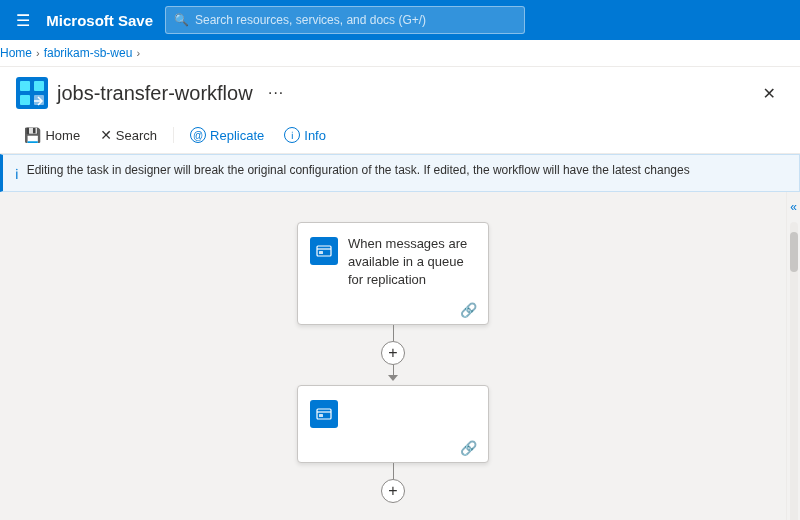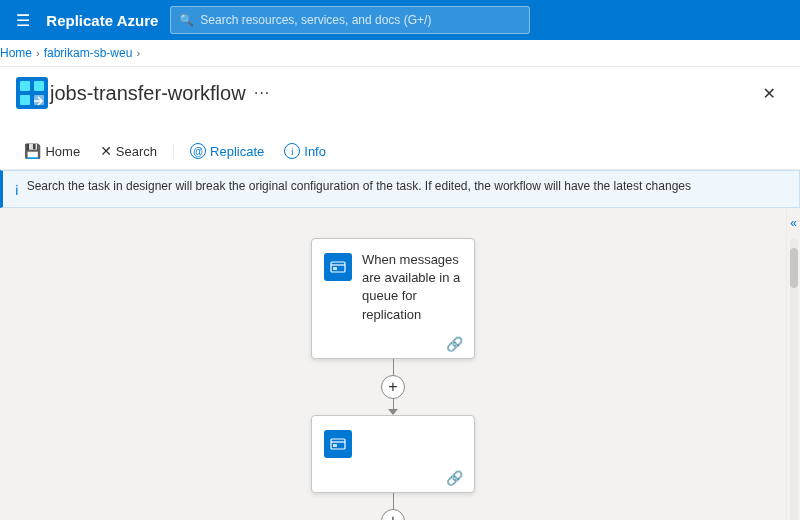--- a/index.html
+++ b/index.html
@@ -61,22 +61,22 @@
       background: white;
       padding: 10px 16px 0 16px;
       border-bottom: 1px solid #edebe9;
       display: flex;
       flex-direction: column;
       gap: 0;
     }
     .page-header-top {
       display: flex;
       align-items: center;
-      gap: 2px;
-      margin-bottom: 24px;
+      gap: 9px;
+      margin-bottom: 8px;
     }
     .page-icon {
       width: 32px;
       height: 32px;
       display: flex;
       align-items: center;
       justify-content: center;
     }
     .page-title-text {
       font-size: 20px;
@@ -160,21 +160,21 @@
       align-items: center;
       gap: 0;
       padding-top: 10px;
     }
 
     
     .workflow-node {
       background: white;
       border: 1px solid #c8c6c4;
       border-radius: 4px;
-      width: 164px;
+      width: 192px;
       box-shadow: 0 2px 4px rgba(0,0,0,0.1);
       position: relative;
     }
     .workflow-node-header {
       display: flex;
       align-items: flex-start;
       padding: 12px 12px 8px 12px;
       gap: 10px;
     }
     .node-icon {
@@ -219,21 +219,21 @@
       font-size: 12px;
       cursor: pointer;
       padding: 4px;
     }
   </style>
 </head>
 <body>
 
 <div class="nav-bar">
   <span class="nav-hamburger">☰</span>
-  <span class="nav-brand">Replicate Azure</span>
+  <span class="nav-brand">Microsoft Save</span>
   <div class="nav-search">
     <span class="nav-search-icon">🔍</span>
     <span style="font-size:12px;opacity:0.85;text-align:center;">Search resources, services, and docs (G+/)</span>
   </div>
 </div>
 
 <div class="breadcrumb">
   <span class="breadcrumb-item">Home</span>
   <span class="breadcrumb-sep">›</span>
   <span class="breadcrumb-item">fabrikam-sb-weu</span>
@@ -274,21 +274,21 @@
     </button>
     <button class="toolbar-btn">
       <span class="icon" style="color:#0078d4;border:1px solid #0078d4;border-radius:50%;width:16px;height:16px;display:inline-flex;align-items:center;justify-content:center;font-size:10px;">ℹ</span>
       <span style="color:#0078d4;">Info</span>
     </button>
   </div>
 </div>
 
 <div class="info-banner">
   <span class="info-banner-icon">ℹ</span>
-  <span>Search the task in designer will break the original configuration of the task. If edited, the workflow will have the latest changes</span>
+  <span>Editing the task in designer will break the original configuration of the task. If edited, the workflow will have the latest changes</span>
 </div>
 
 <div class="canvas-area">
   <div class="canvas-scroll">
     <div class="canvas-content">
 
       <div class="workflow-node">
         <div class="workflow-node-header">
           <div class="node-icon">
             <svg width="16" height="16" viewBox="0 0 16 16">

